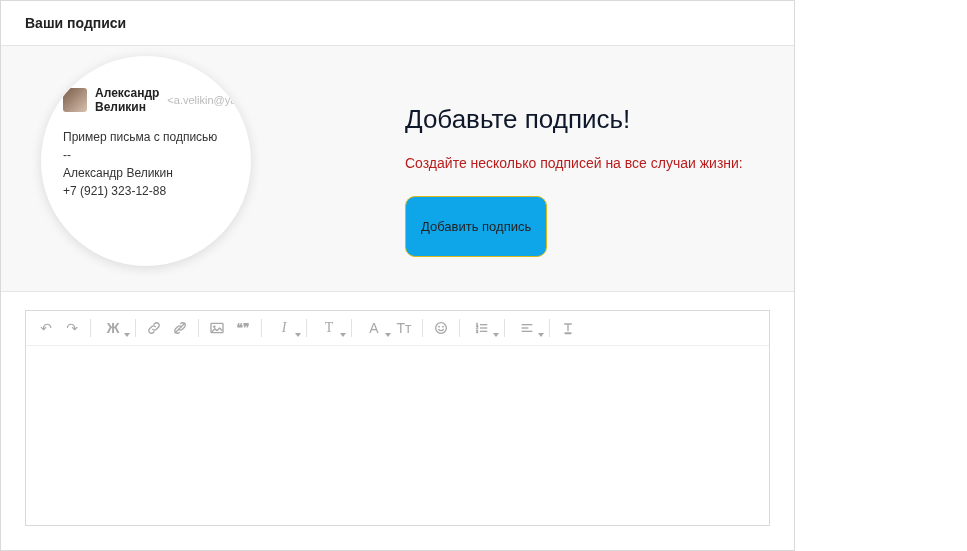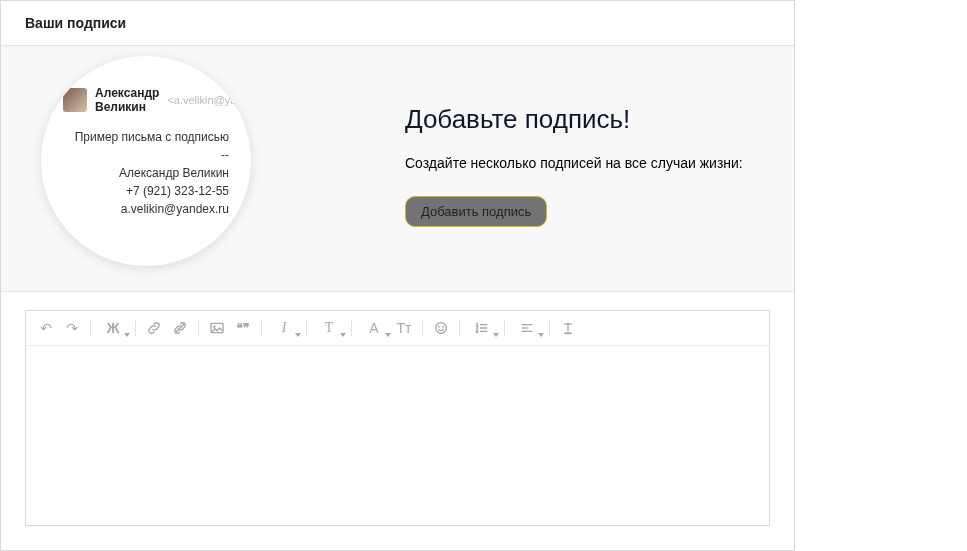--- a/index.html
+++ b/index.html
@@ -16,30 +16,30 @@
     box-shadow: 0 2px 12px rgba(0,0,0,0.12);
     overflow: hidden;
     padding: 36px 22px 22px 22px;
     font-size: 12px;
     color: #333;
   }
   .preview .sender { display:flex; align-items:center; gap:8px; margin-bottom:14px; margin-top:-6px; }
   .preview .avatar { width:24px; height:24px; border-radius:3px; background:linear-gradient(135deg,#7a5a49 0%,#d6c1ad 100%); flex:0 0 24px; }
   .preview .sender-name { font-weight:bold; font-size:12px; color:#222; }
   .preview .sender-email { font-size:11px; color:#bbb; }
-  .preview-body { font-size:12px; line-height:1.5; color:#333;text-align:right; }
+  .preview-body { font-size:12px; line-height:1.5; color:#333; }
   .cta { position:absolute; left:404px; top:58px; right:40px; }
   .cta h1 { font-size:26px; font-weight:400; color:#0f172a; margin-bottom:18px; }
-  .cta p { font-size:14px; color:#000000; line-height:1.5; margin-bottom:22px; }
+  .cta p { font-size:14px; color:#b91c1c; line-height:1.5; margin-bottom:22px; }
   .btn-add {
     display:inline-block;
-    background:#737373;
+    background:#0ea5e9;
     border:1px solid #d6b91a;
     border-radius:10px;
-    padding:7px 15px;
+    padding:22px 15px;
     font-size:13px;
     color:#222;
     cursor:pointer;
   }
   .editor-wrap { padding:18px 24px 24px 24px; flex:1; display:flex; flex-direction:column; }
   .editor { border:1px solid #d9d9d9; flex:1; display:flex; flex-direction:column; background:#fff; }
   .toolbar { display:flex; align-items:center; gap:2px; padding:6px 8px; border-bottom:1px solid #eee; flex-wrap:wrap; }
   .tbtn {
     width:24px; height:22px;
     display:flex; align-items:center; justify-content:center;
@@ -65,22 +65,21 @@
     <div class="preview">
       <div class="sender">
         <div class="avatar"></div>
         <span class="sender-name">Александр Великин</span>
         <span class="sender-email">&lt;a.velikin@yandex.ru&gt;</span>
       </div>
       <div class="preview-body">
         <div>Пример письма с подписью</div>
         <div>--</div>
         <div>Александр Великин</div>
-        <div>+7 (921) 323-12-55</div>
-        <div>a.velikin@yandex.ru</div>
+        <div>+7 (921) 323-12-88</div>
       </div>
     </div>
 
     <div class="cta">
       <h1>Добавьте подпись!</h1>
       <p>
         <span>Создайте несколько подписей на все случаи жизни:</span><br>
       </p>
       <button class="btn-add">Добавить подпись</button>
     </div>

